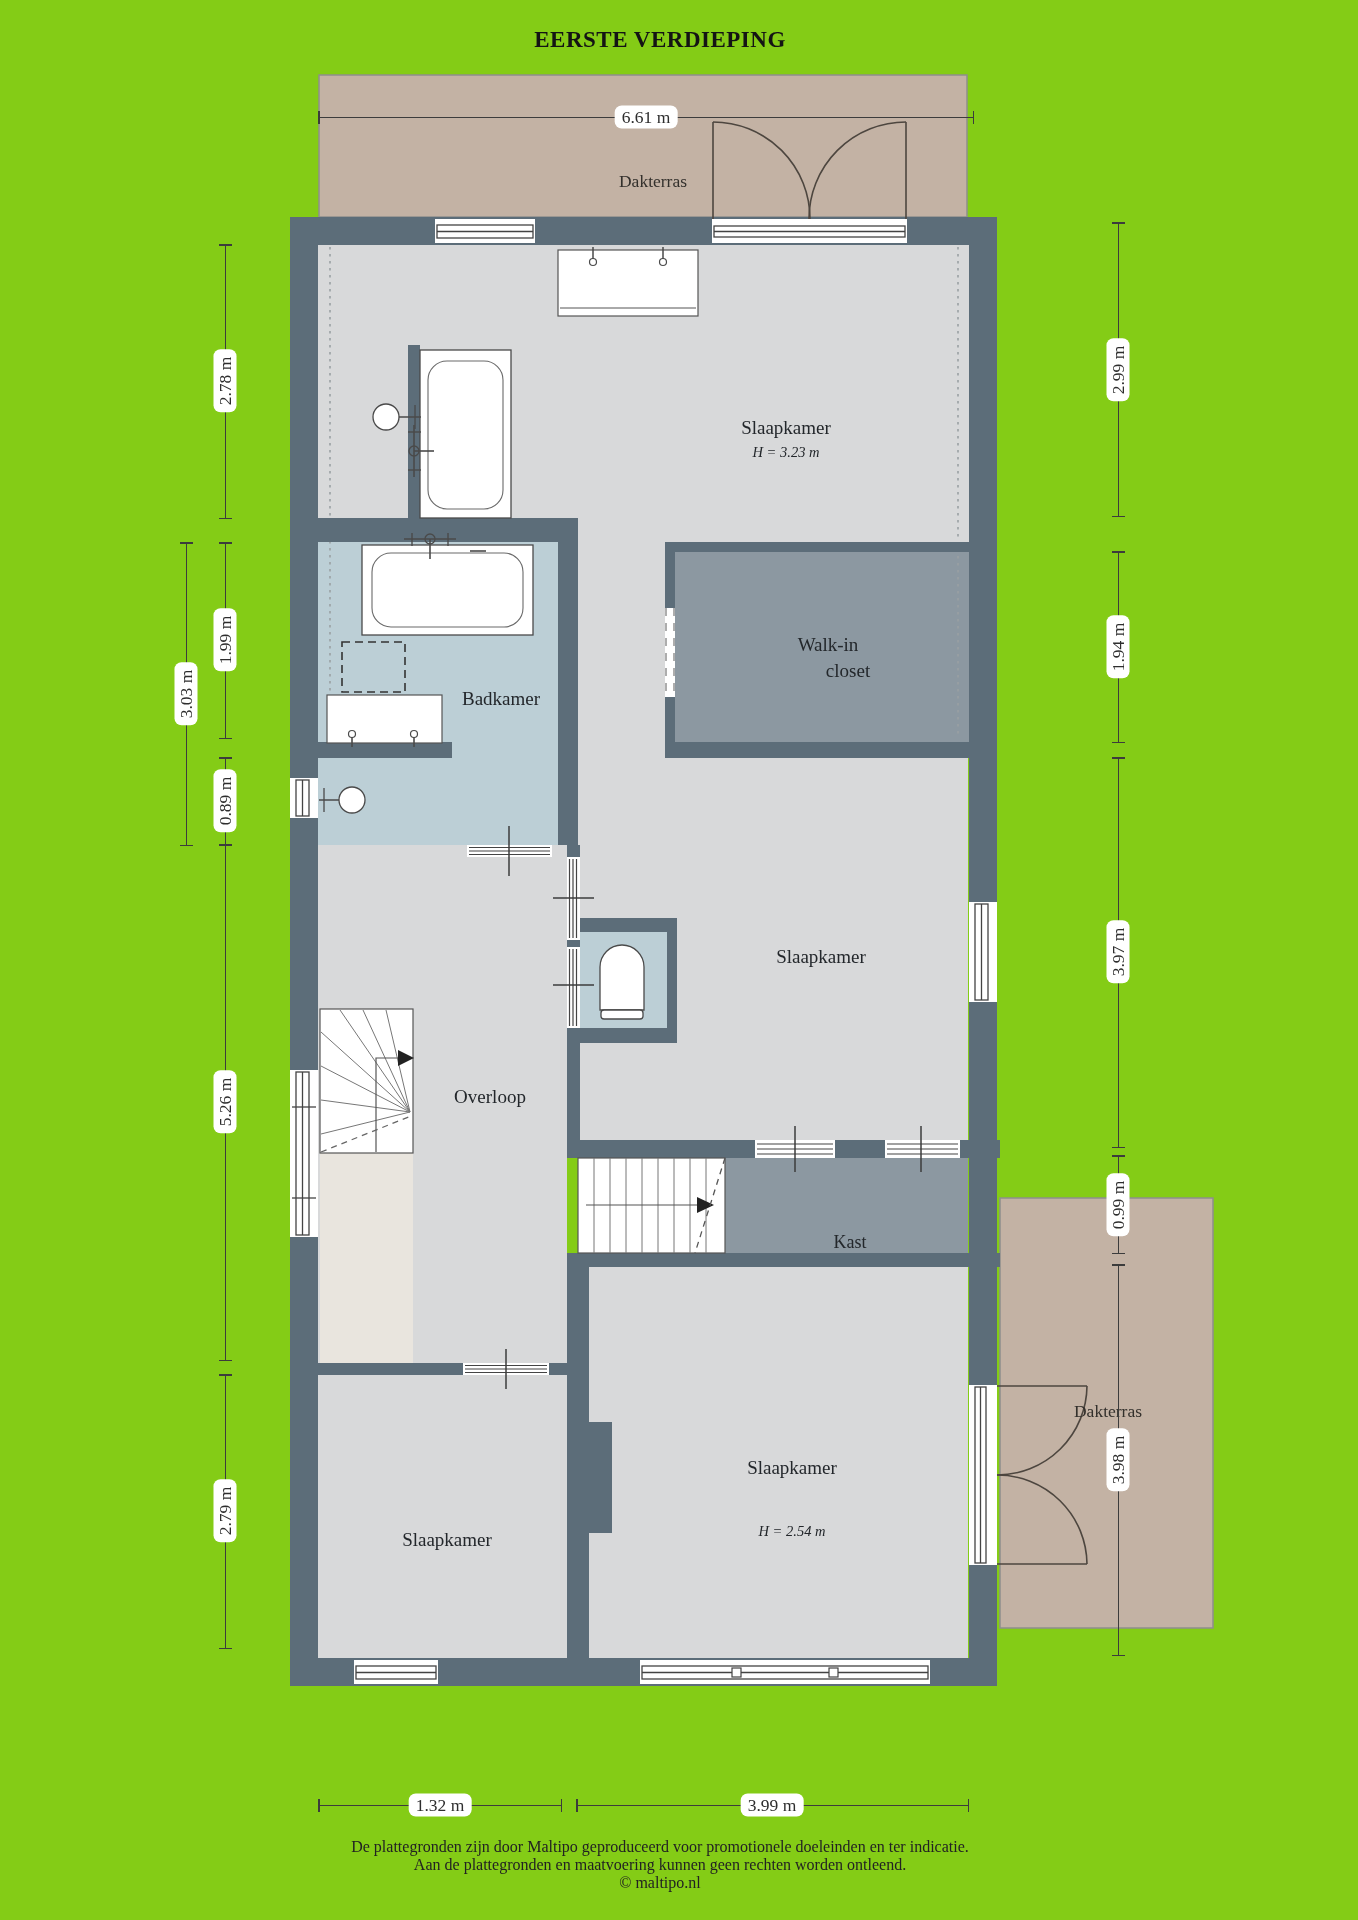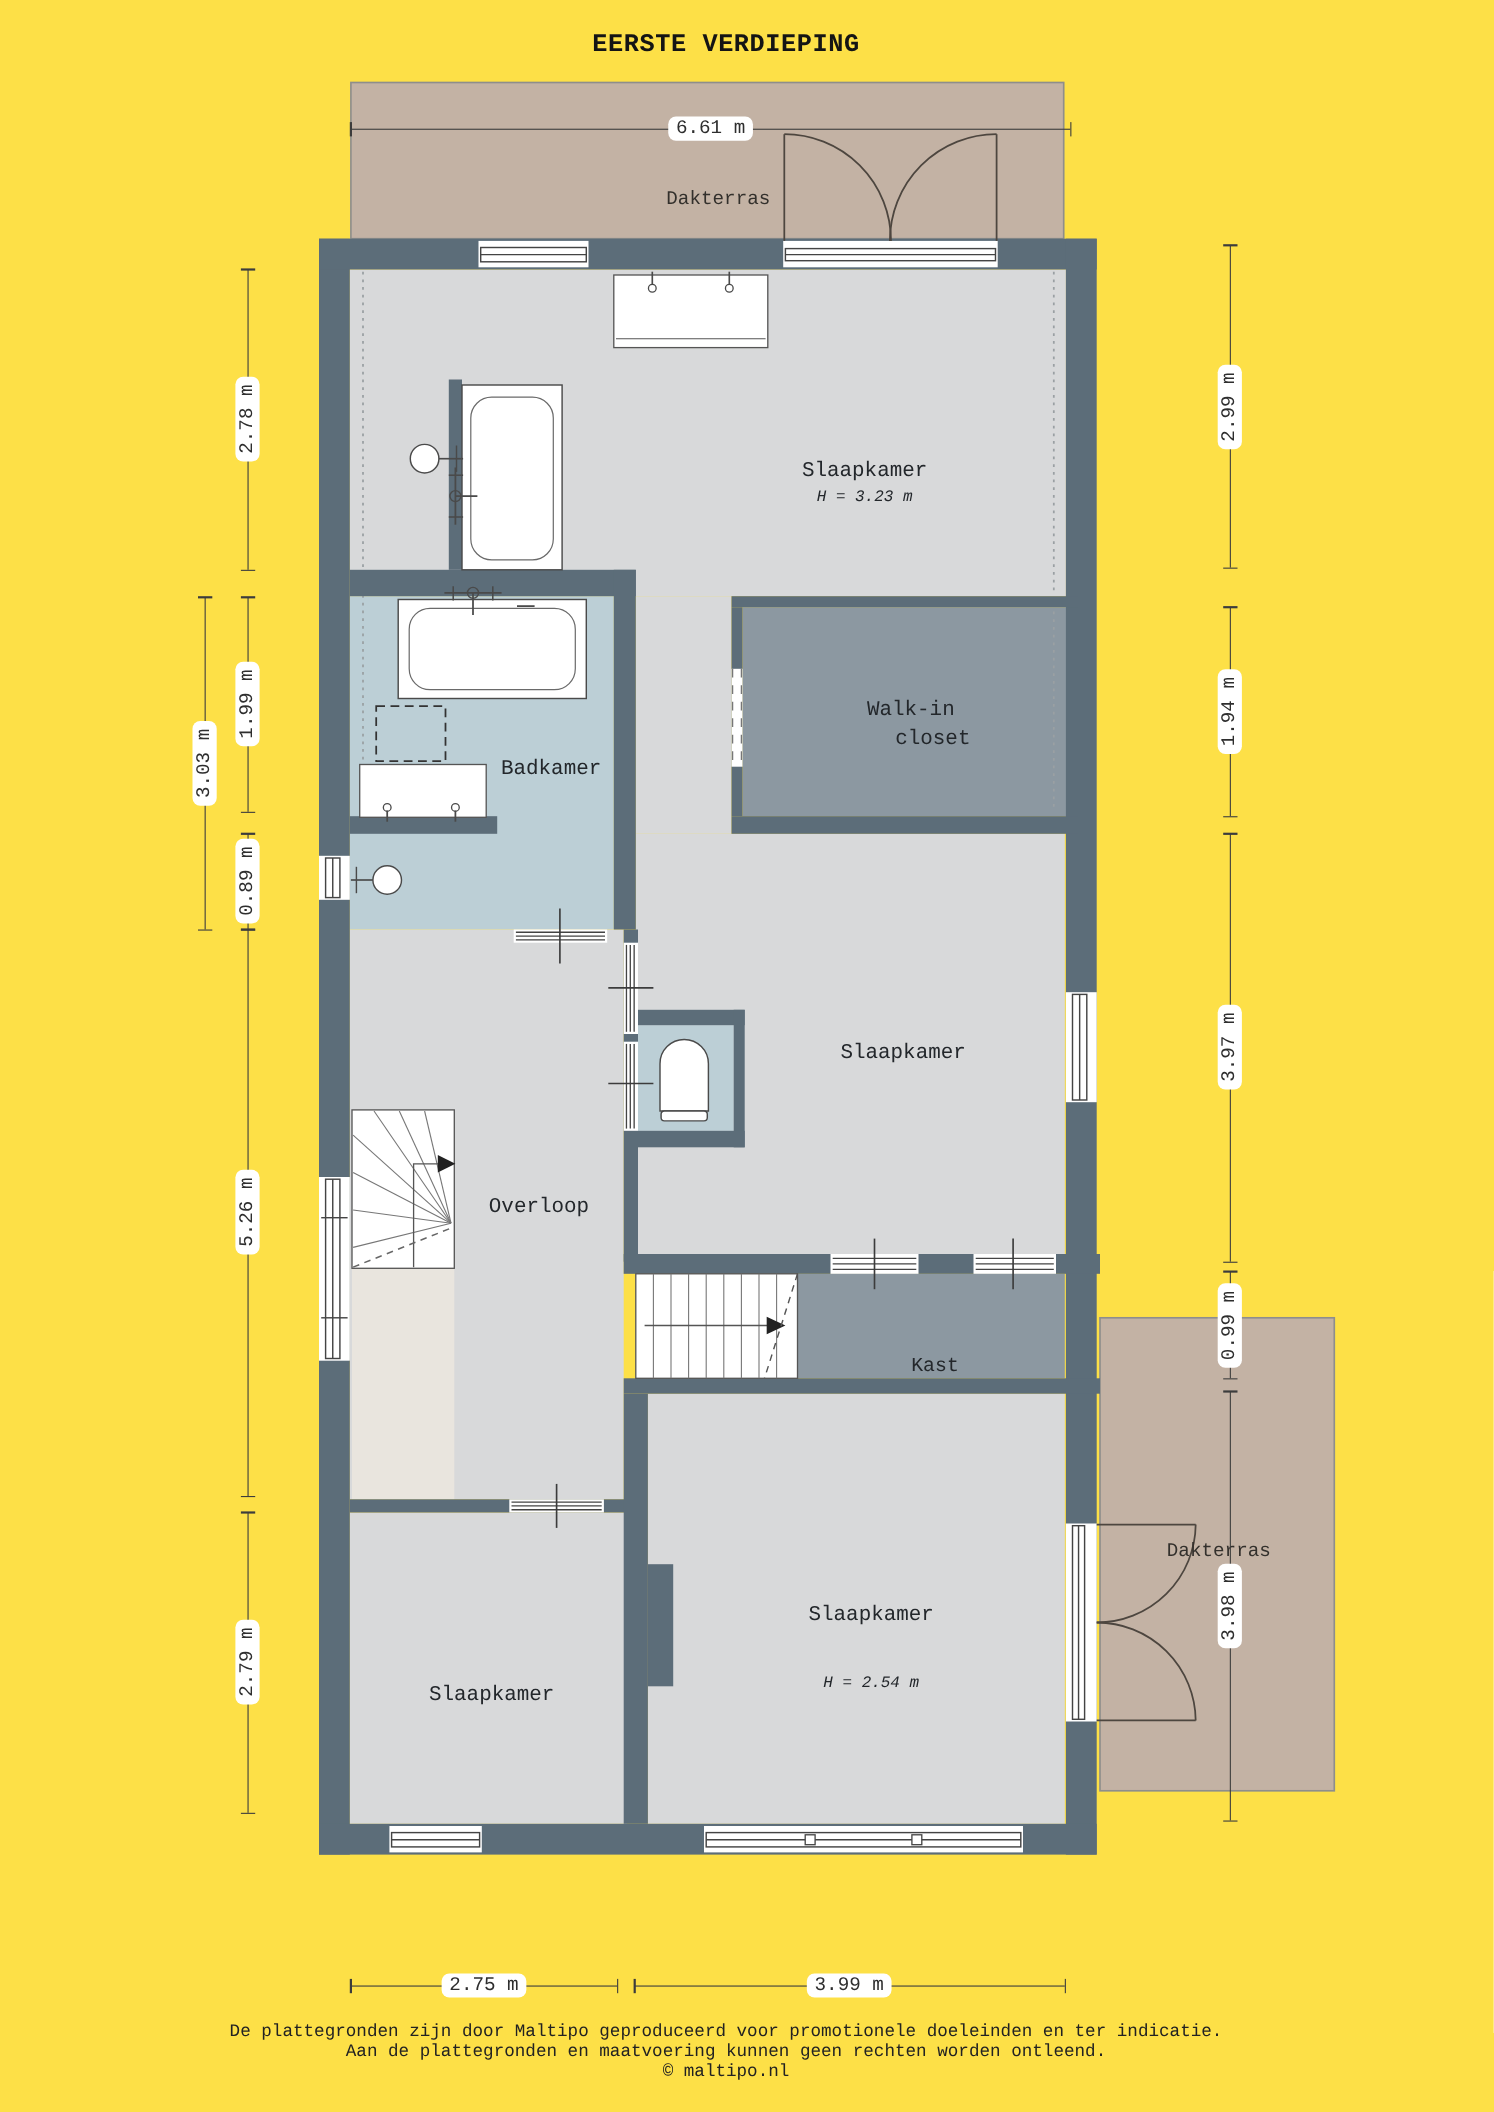--- a/index.html
+++ b/index.html
@@ -1,17 +1,17 @@
 <!DOCTYPE html>
 <html><head>
 <meta charset="utf-8">
 <style>
   html,body{margin:0;padding:0;background:#fff;}
-  #canvas{position:relative;width:1358px;height:1920px;background:#fde047;overflow:hidden;
-          font-family:Liberation Mono, monospace;color:#2b2f33;}
+  #canvas{position:relative;width:1358px;height:1920px;background:#84cc16;overflow:hidden;
+          font-family:Liberation Serif, serif;color:#2b2f33;}
   #plan-svg{position:absolute;left:0;top:0;}
   .lbl{position:absolute;transform:translate(-50%,-50%);white-space:nowrap;}
   .title{font-size:23px;font-weight:600;letter-spacing:.5px;color:#141414;}
   .room{font-size:19px;color:#23272b;}
   .room-h{font-size:14.5px;font-style:italic;color:#23272b;}
   .terr{font-size:17.5px;color:#33302c;}
   .kastlbl{font-size:18px;color:#23272b;}
   .foot{font-size:16px;color:#222;}
   
   .hdim,.vdim{position:absolute;}
@@ -307,21 +307,21 @@
   <div class="vdim" style="left:1118px;top:552px;height:190px;"></div>
   <div class="dimlabel vert" style="left:1118px;top:647px;">1.94 m</div>
   <div class="vdim" style="left:1118px;top:758px;height:389px;"></div>
   <div class="dimlabel vert" style="left:1118px;top:952px;">3.97 m</div>
   <div class="vdim" style="left:1118px;top:1156px;height:97px;"></div>
   <div class="dimlabel vert" style="left:1118px;top:1205px;">0.99 m</div>
   <div class="vdim" style="left:1118px;top:1265px;height:390px;"></div>
   <div class="dimlabel vert" style="left:1118px;top:1460px;">3.98 m</div>
 
   <div class="hdim" style="left:319px;top:1805px;width:242px;"></div>
-  <div class="dimlabel" style="left:440px;top:1805px;">2.75 m</div>
+  <div class="dimlabel" style="left:440px;top:1805px;">1.32 m</div>
   <div class="hdim" style="left:577px;top:1805px;width:391px;"></div>
   <div class="dimlabel" style="left:772px;top:1805px;">3.99 m</div>
 
   <div class="lbl foot" style="left:660px;top:1847px;">De plattegronden zijn door Maltipo geproduceerd voor promotionele doeleinden en ter indicatie.</div>
   <div class="lbl foot" style="left:660px;top:1865px;">Aan de plattegronden en maatvoering kunnen geen rechten worden ontleend.</div>
   <div class="lbl foot" style="left:660px;top:1883px;">© maltipo.nl</div>
 
 </div>
 
 </body></html>

